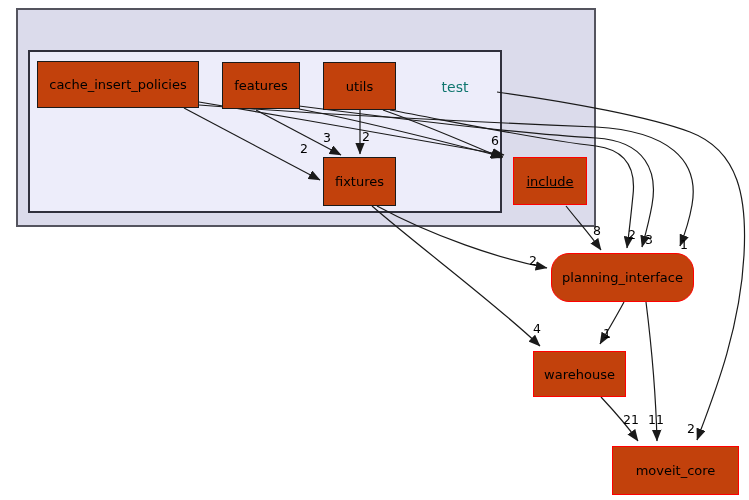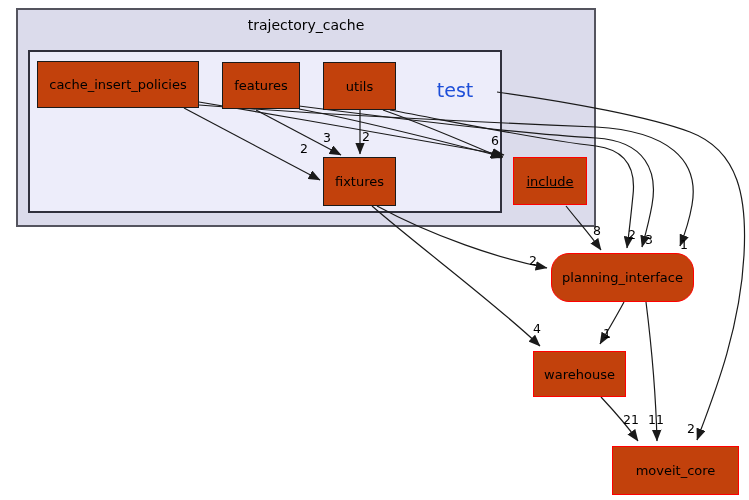--- a/index.html
+++ b/index.html
@@ -15,42 +15,41 @@
   .cluster-inner{
     left:28px;top:50px;width:474px;height:163px;
     background:#ededfa;border:2px solid #30303c;
   }
   .graph-title{
     position:absolute;left:16px;top:17px;width:580px;text-align:center;
     font-size:14px;color:#000;z-index:1;cursor:pointer;
   }
   .inner-label{
     position:absolute;left:420px;top:79px;width:70px;text-align:center;
-    font-size:19px;color:#1d4ed8;z-index:1;cursor:pointer;
+    font-size:14px;color:#0f766e;z-index:1;cursor:pointer;
   }
   #edges{position:absolute;left:0;top:0;z-index:1;pointer-events:none;}
   .edge{fill:none;stroke:#1a1a1a;stroke-width:1.2px;}
   .edge-label{font-size:12.5px;fill:#000;text-anchor:middle;
     font-family:"DejaVu Sans","Liberation Sans",sans-serif;}
   #nodes .node{
     position:absolute;box-sizing:border-box;background:#c2410c;
     border:1.5px solid #1a1a1a;display:flex;align-items:center;justify-content:center;
     font-size:13px;color:#000;z-index:2;cursor:pointer;white-space:nowrap;
   }
   #nodes .node.external{border-color:#ff0000;}
 </style>
 </head>
 <body>
 
 <div class="canvas">
 
   <div class="cluster cluster-outer"></div>
   <div class="cluster cluster-inner"></div>
 
-  <div class="graph-title">trajectory_cache</div>
   <div class="inner-label">test</div>
 
   <svg id="edges" width="749" height="500" viewBox="0 0 749 500">
     <defs>
       <marker id="arrowhead" viewBox="0 0 10 8" refX="9.5" refY="4" markerWidth="10" markerHeight="8" orient="auto">
         <path d="M0,0 L10,4 L0,8 Z" fill="#1a1a1a"></path>
       </marker>
     </defs>
   <path d="M184,108 L320,180" class="edge" marker-end="url(#arrowhead)"></path>
       <text x="304" y="153" class="edge-label">2</text>

